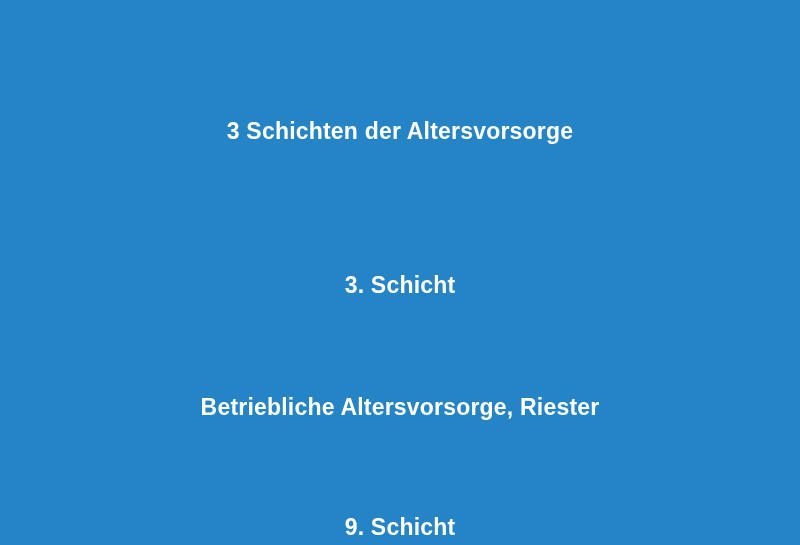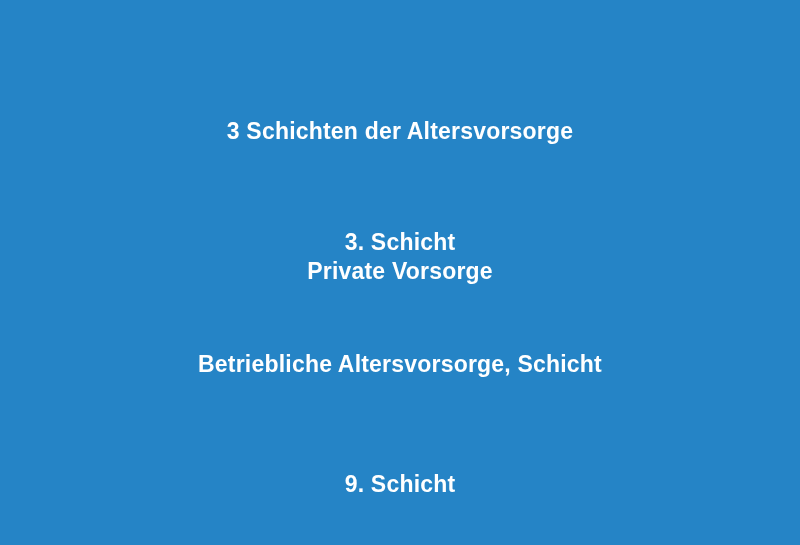--- a/index.html
+++ b/index.html
@@ -21,35 +21,34 @@
     width: 100%;
     text-align: center;
     font-size: 23px;
     line-height: 29px;
     letter-spacing: 0.2px;
   }
   .slide-title   { top: 117px; }
   .layer-3       { top: 228px; }
   .layer-2       { top: 350px; }
   .layer-1       { top: 470px; }
-  .layer-heading, .layer-description { display: block; }
+  .layer-heading, .layer-description { display: block; margin-top: 43px; }
 </style>
 </head>
 <body>
 
 <div class="slide" style="background-color: rgb(37, 132, 198); color: rgb(255, 255, 255);">
 
   <div class="text-block slide-title">3 Schichten der Altersvorsorge</div>
 
   <div class="text-block layer-3">
     <span class="layer-heading">3. Schicht</span>
-    <span class="layer-description">Private Vorsorge</span>
   </div>
 
   <div class="text-block layer-2">
-    <span class="layer-description">Betriebliche Altersvorsorge, Schicht</span>
+    <span class="layer-description">Betriebliche Altersvorsorge, Riester</span>
   </div>
 
   <div class="text-block layer-1">
     <span class="layer-heading">9. Schicht</span>
   </div>
 
 </div>
 
 </body></html>

